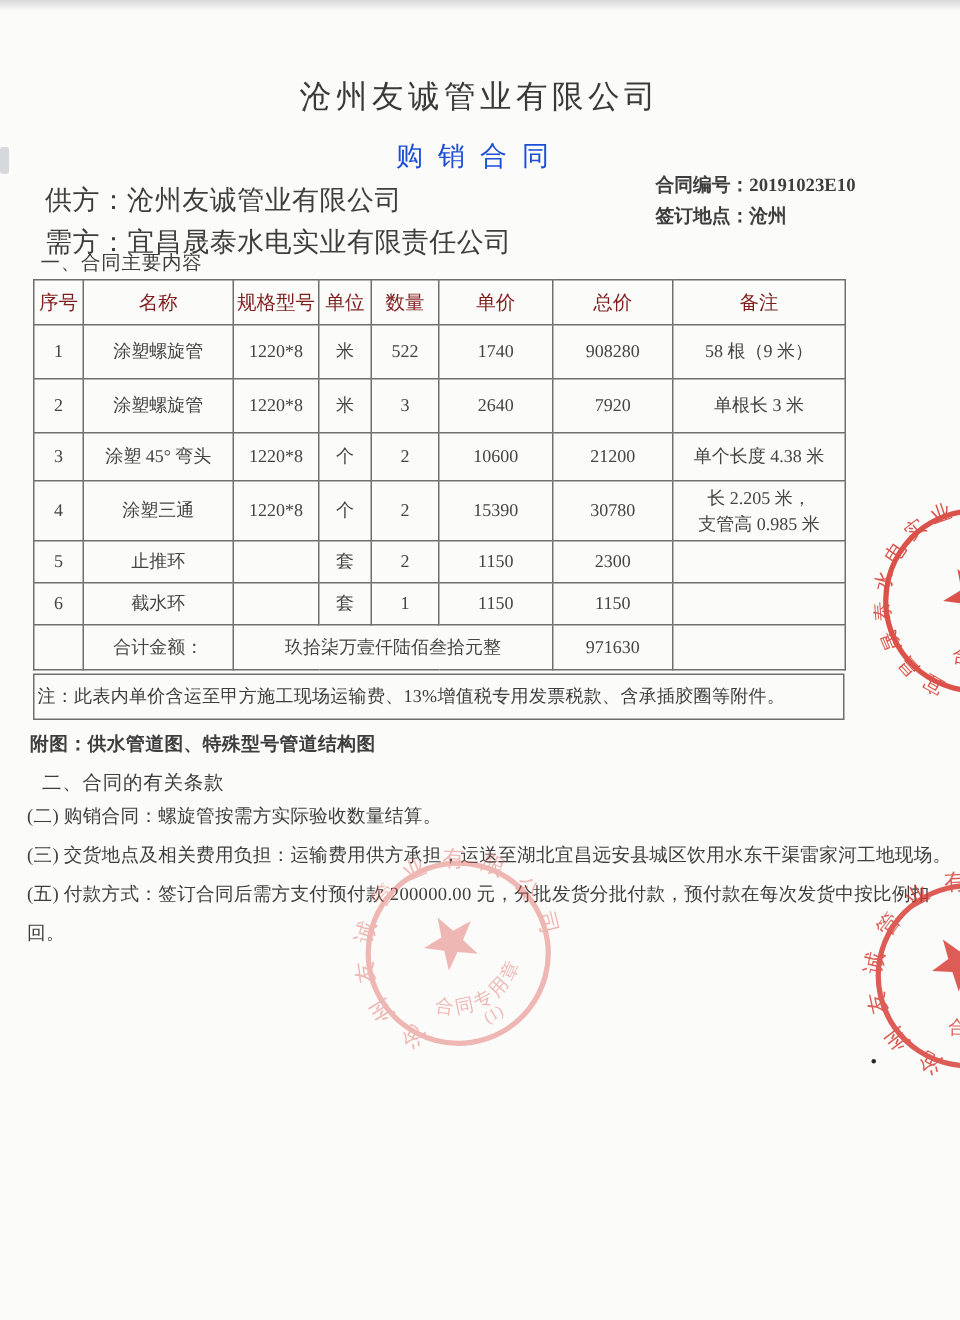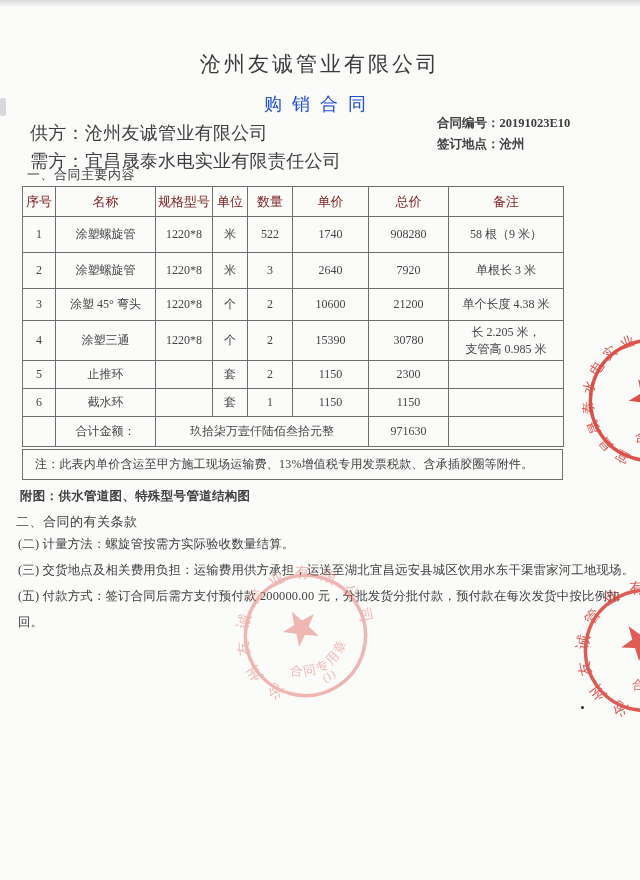--- a/index.html
+++ b/index.html
@@ -18,33 +18,33 @@
     font-size:21px;letter-spacing:3px;color:#3a3a3a;}
   .title2{position:absolute;top:92px;left:0;width:640px;text-align:center;
     font-size:18px;letter-spacing:10px;color:#1d4ed8;font-family:Liberation Mono, monospace;}
   .line{position:absolute;font-size:18px;letter-spacing:.3px;white-space:nowrap;}
   .supplier{top:121px;left:30px;}
   .buyer{top:149px;left:30px;}
   .meta-right{position:absolute;top:113px;left:437px;font-size:12.5px;line-height:21px;}
   .meta-right div{white-space:nowrap;font-weight:bold;}
   .sec{position:absolute;font-size:13px;letter-spacing:.5px;}
   .sec1{top:166px;left:27px;}
-  .sec2{top:513px;left:16px;}
+  .sec2{top:513px;left:28px;}
   table.main{position:absolute;top:186px;left:22px;width:541px;
     border-collapse:collapse;table-layout:fixed;}
   table.main td,table.main th{border:1px solid #6f6f6f;font-weight:normal;
     font-size:12px;text-align:center;vertical-align:middle;padding:0 2px;
     white-space:pre-line;color:#444;overflow:hidden;}
   table.main th{font-size:13px;color:#7f1d1d;}
   tr.hrow{height:30px;} tr.r1{height:36px;} tr.r2{height:36px;}
   tr.r3{height:32px;} tr.r4{height:40px;} tr.r5{height:28px;}
   tr.r6{height:28px;} tr.rt{height:30px;padding-left:36px;}
   .note-box{position:absolute;top:449px;left:22px;width:541px;height:31px;
     box-sizing:border-box;border:1px solid #6f6f6f;font-size:12px;
-    padding:6px 6px 0 12px;white-space:nowrap;letter-spacing:.2px;}
+    padding:6px 6px 0 2px;white-space:nowrap;letter-spacing:.2px;}
   .attachment{top:488px;left:20px;font-size:12.5px;font-weight:bold;}
   .clauses{position:absolute;top:531px;left:18px;width:620px;
     font-size:12.4px;line-height:26px;letter-spacing:.2px;}
   .clauses p{margin:0;white-space:pre-line;}
   .stamp{position:absolute;pointer-events:none;}
   .stamp-buyer{left:568px;top:318px;transform:rotate(-30deg);opacity:.85;}
   .stamp-seller-center{left:223px;top:553px;transform:rotate(-30deg);opacity:.42;}
   .stamp-seller-right{left:563px;top:568px;transform:rotate(-35deg);opacity:.8;}
 </style>
 </head>
@@ -159,21 +159,21 @@
   </tr>
 </tbody>
   </table>
 
 <div class="note-box">注：此表内单价含运至甲方施工现场运输费、13%增值税专用发票税款、含承插胶圈等附件。</div>
 
 <div class="line attachment">附图：供水管道图、特殊型号管道结构图</div>
 <div class="sec sec2">二、合同的有关条款</div>
 
 <div class="clauses">
-  <p>(二) 计量方法：螺旋管按需方实际验收数量结算。</p>
+  <p>(二) 购销合同：螺旋管按需方实际验收数量结算。</p>
   <p>(三) 交货地点及相关费用负担：运输费用供方承担，运送至湖北宜昌远安县城区饮用水东干渠雷家河工地现场。</p>
   <p>(五) 付款方式：签订合同后需方支付预付款 200000.00 元，分批发货分批付款，预付款在每次发货中按比例扣回。</p>
 
 </div>
 
 <svg class="stamp stamp-buyer" width="165" height="165" viewBox="0 0 165 165">
   <circle cx="82.5" cy="82.5" r="60" fill="none" stroke="#d6352c" stroke-width="3.5"></circle>
   <path id="s1-arc" d="M 41.5,123.5 A 58,58 0 1 1 123.5,123.5" fill="none"></path>
   <path id="s1-bot" d="M 45,104 A 46,46 0 0 0 120,104" fill="none"></path>
   <text font-size="13.5" fill="#d6352c" letter-spacing="5.5"><textPath href="#s1-arc" startOffset="5">宜昌晟泰水电实业有限责任公司</textPath></text>

